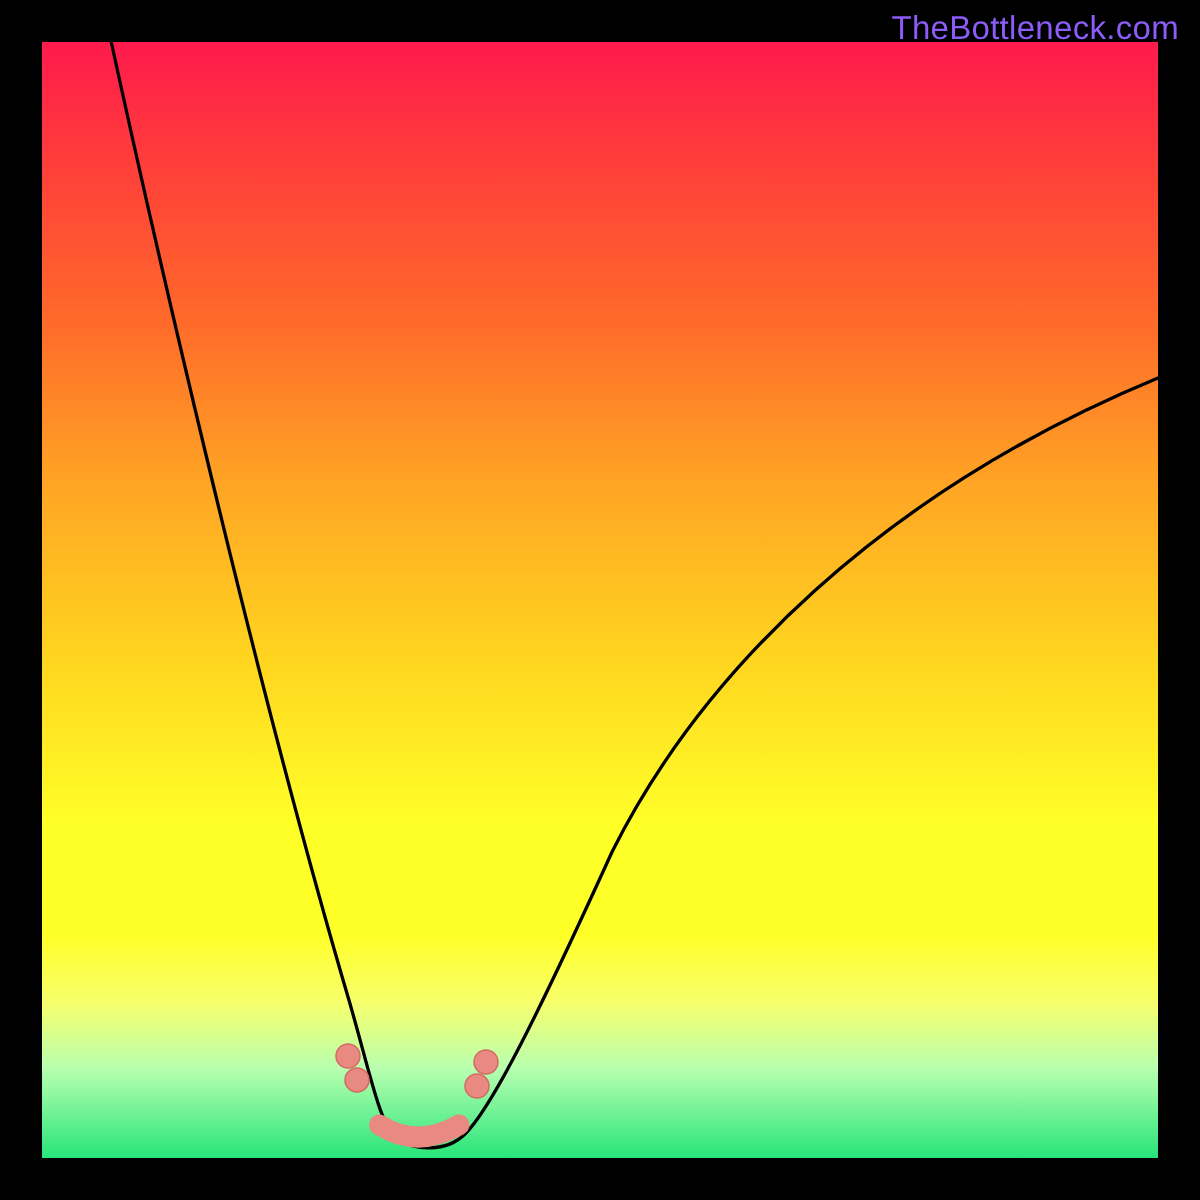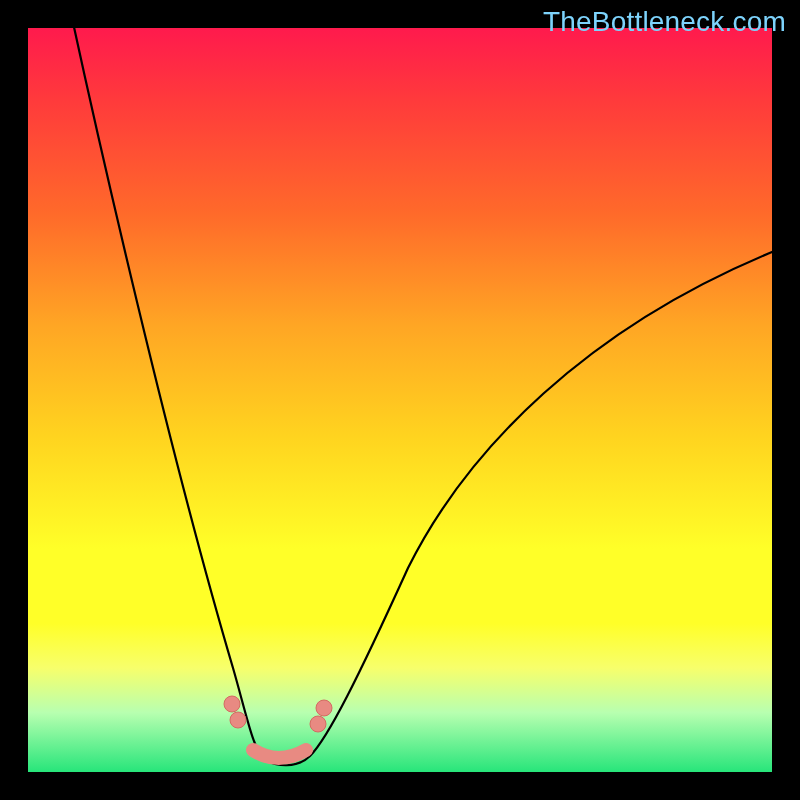--- a/index.html
+++ b/index.html
@@ -27,22 +27,22 @@
       #ffff28 80%,
       #f7ff6b 86%,
       #b8ffb0 92%,
       #27e57a 100%
     );
   }
   .watermark {
     position: absolute;
     top: 6px;
     right: 14px;
-    color: #7dd3fc;
-    font-size: 28px;
+    color: #8b5cf6;
+    font-size: 22px;
     font-weight: 500;
     user-select: none;
     z-index: 5;
     letter-spacing: 0.2px;
   }
   svg.plot {
     position: absolute;
     left: 0;
     top: 0;
     width: 744px;

